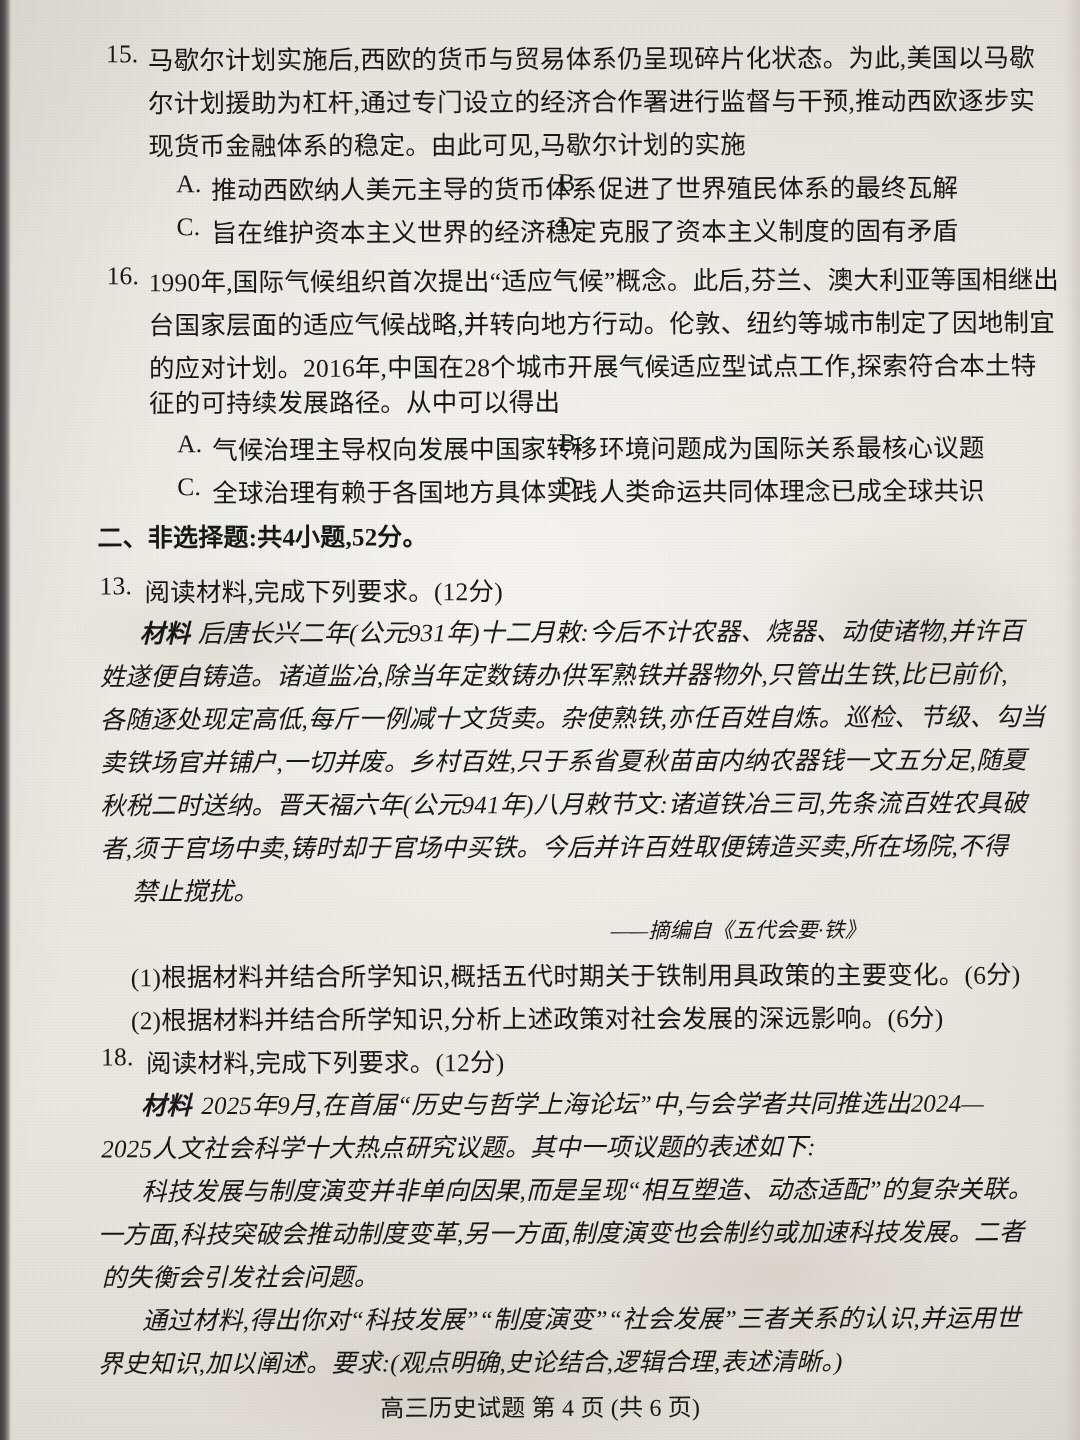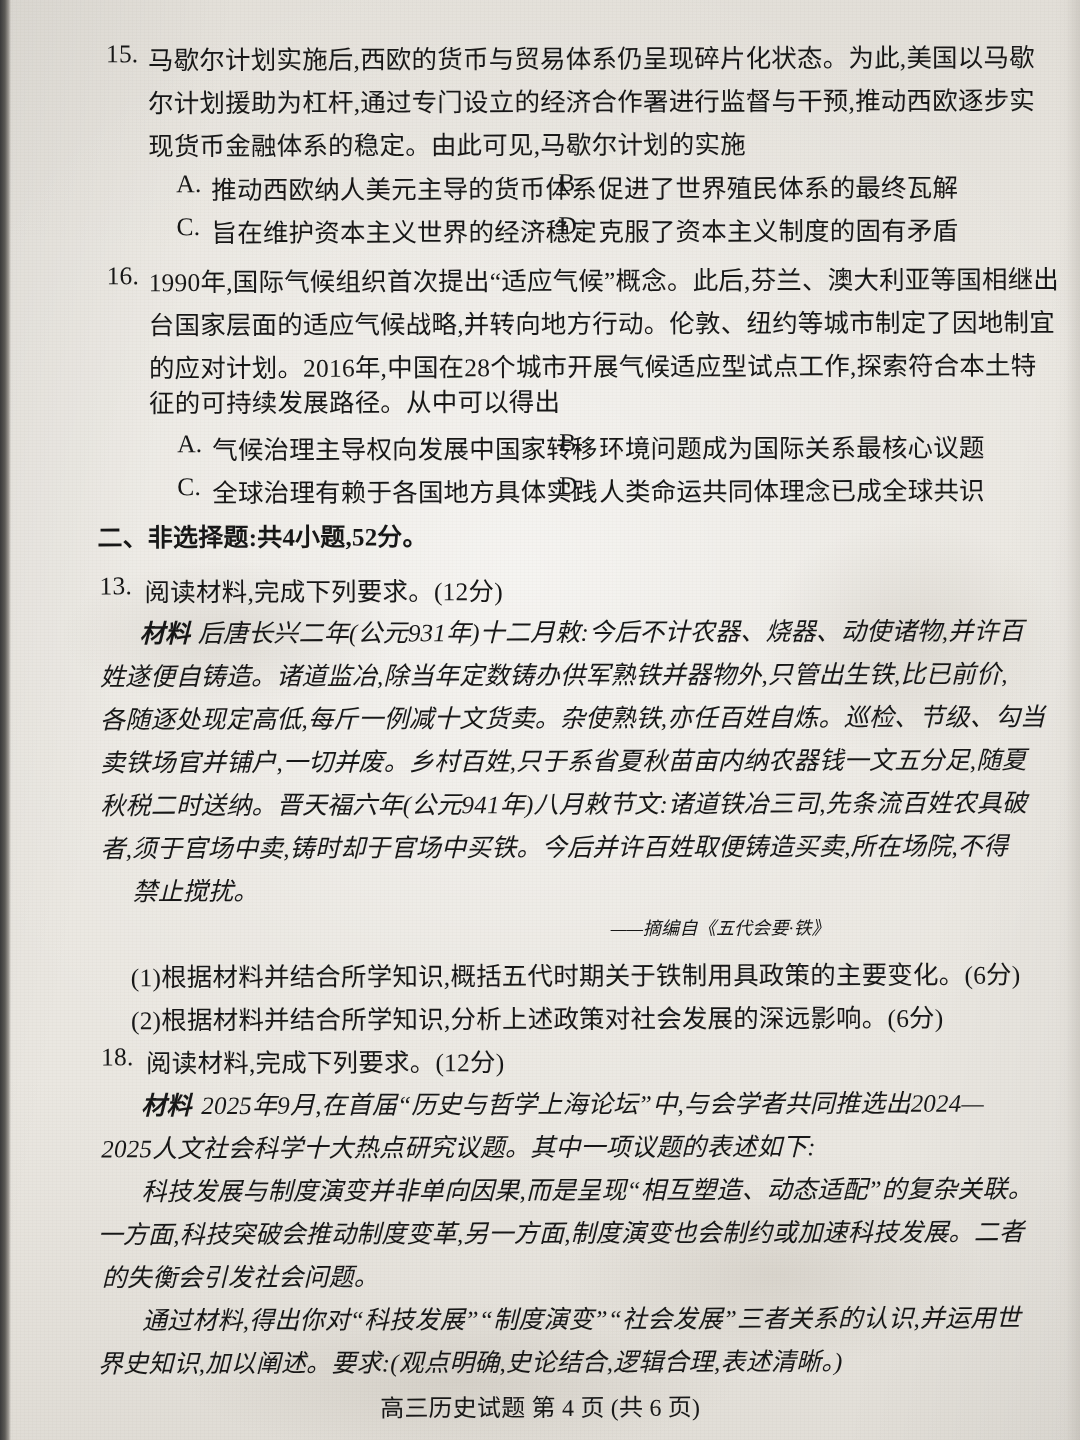--- a/index.html
+++ b/index.html
@@ -87,21 +87,21 @@
 
   
   .skewwrap {
     position: absolute;
     inset: 0;
     transform: rotate(-0.18deg);
     transform-origin: 50% 50%;
   }
 
   .cite {
-    font-size: 18px;
+    font-size: 21px;
   }
 </style>
 </head>
 <body>
 
 <div class="page">
   <div class="paper-tex"></div>
   <div class="paper-noise"></div>
 
   <div class="smudge" style="left:60px;  top:560px;  width:340px; height:150px;"></div>

